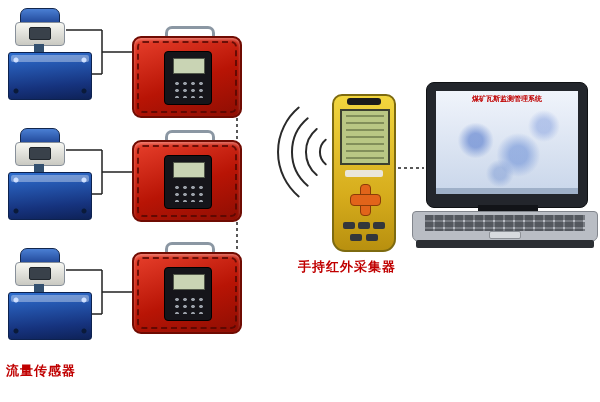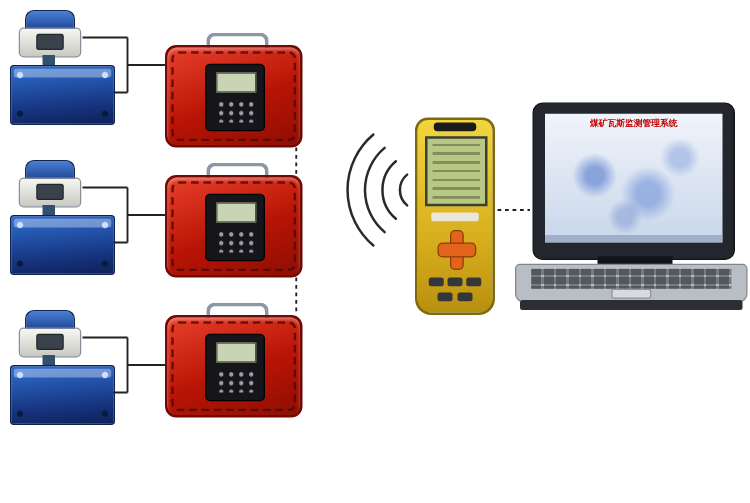--- a/index.html
+++ b/index.html
@@ -206,14 +206,16 @@
       <div class="lap-logo"></div>
     </div>
     <div class="lap-hinge"></div>
     <div class="lap-base">
       <div class="lap-kb"></div>
       <div class="lap-touchpad"></div>
     </div>
     <div class="lap-front"></div>
   </div>
 
+  <div class="lbl" style="left:6px;top:362px;">流量传感器</div>
+  <div class="lbl" style="left:298px;top:258px;">手持红外采集器</div>
 
 </div>
 
 </body></html>

